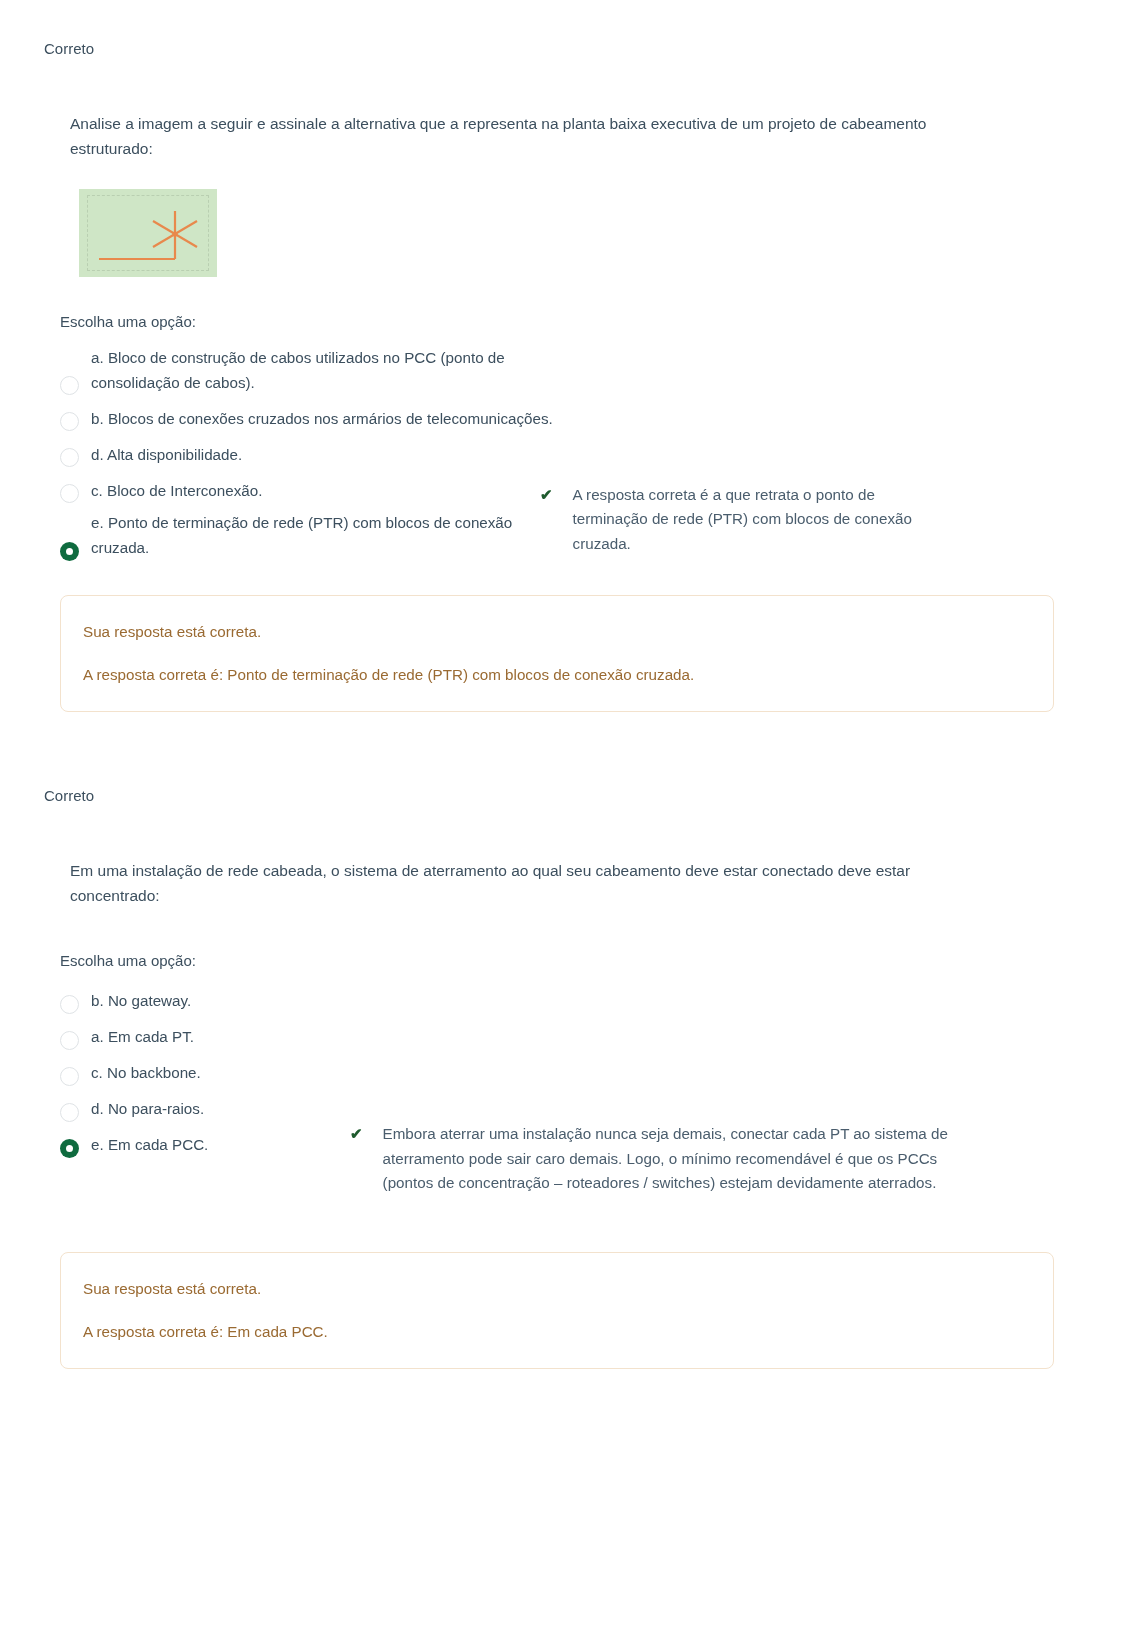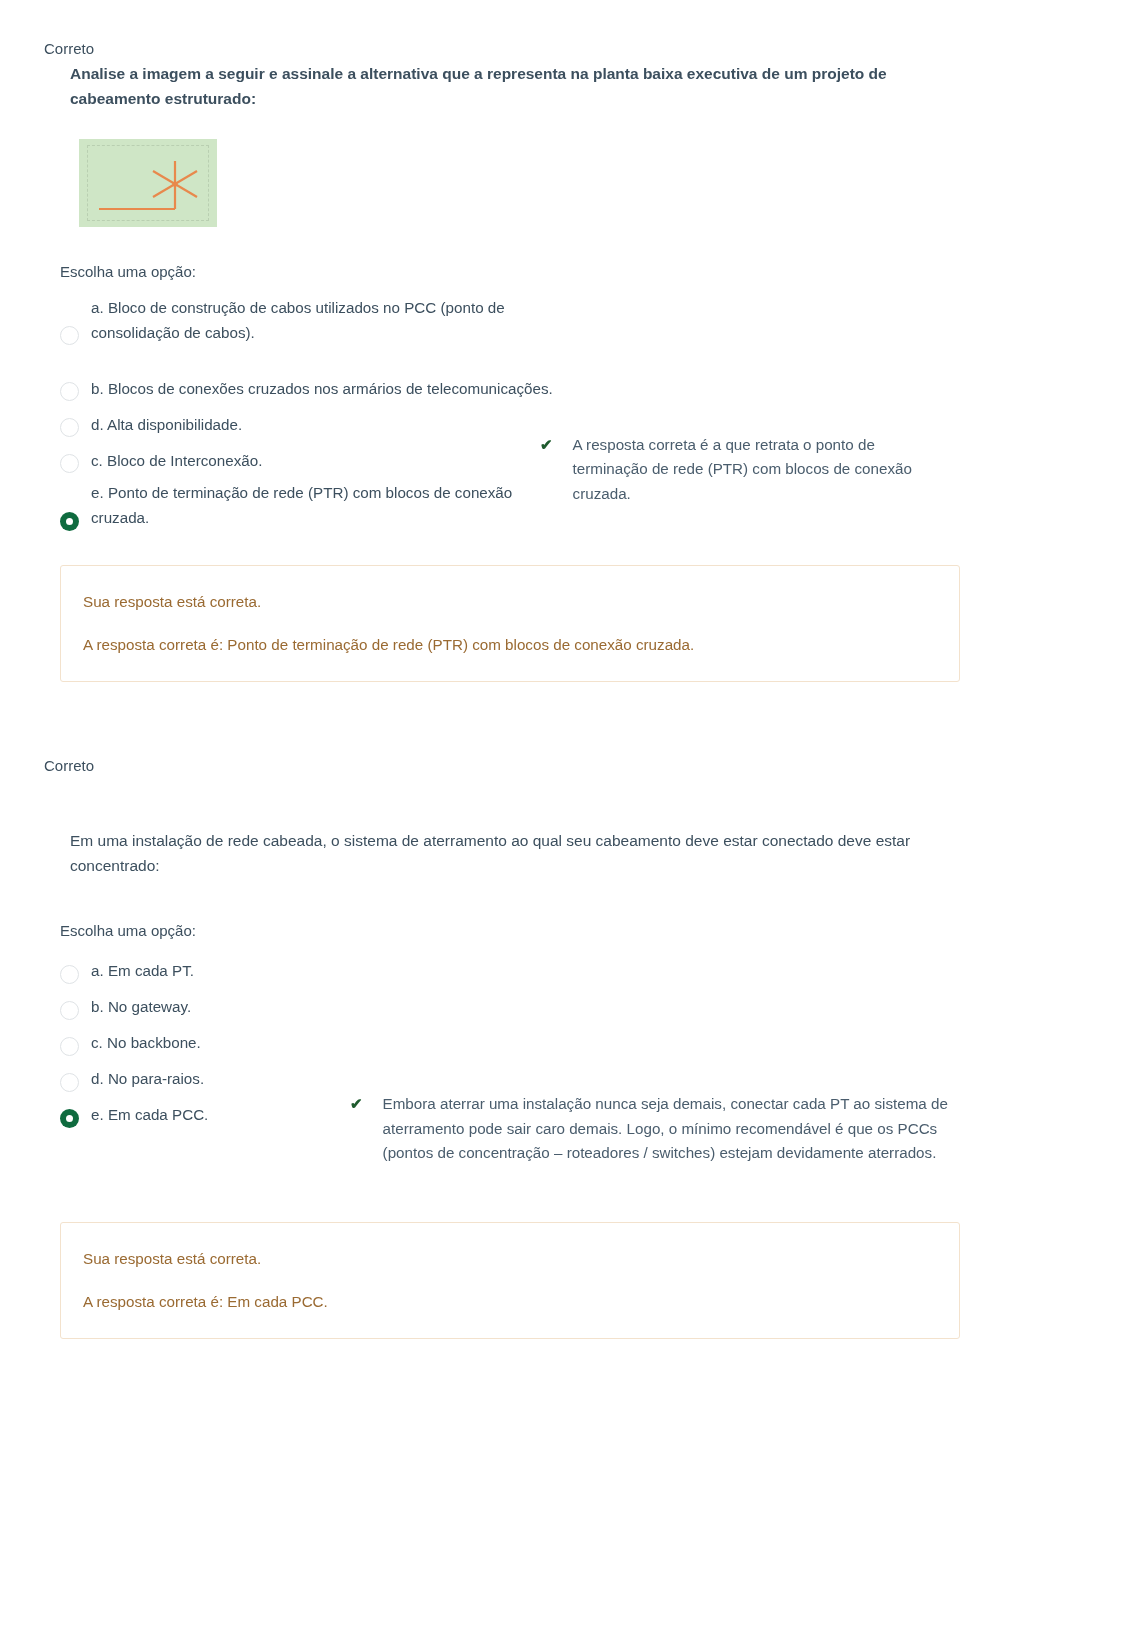--- a/index.html
+++ b/index.html
@@ -158,23 +158,23 @@
   }
   .spec-fb-text {
     font-size: 15.2px;
     line-height: 1.62;
     color: #4a5d6d;
   }
 
   
   .gen-fb {
     margin: 30px 0 0 60px;
-    width: 900px;
+    width: 994px;
     border: 1px solid #f3e2cd;
-    border-radius: 3px;
+    border-radius: 8px;
     background: #ffffff;
     padding: 24px 22px 24px 22px;
   }
   .gen-fb p {
     margin: 0;
     font-size: 15.2px;
     line-height: 1.6;
     color: #9a6a32;
   }
   .gen-fb p + p { margin-top: 19px; }
@@ -185,21 +185,21 @@
 <body>
 
 <div class="page">
 
   <section class="question-block" style="padding-top:38px;">
 
     <div class="q-meta">
       <div class="q-state" style="margin-top:0;">Correto</div>
     </div>
 
-    <div class="q-content" style="font-weight:bold;">
+    <div class="q-content" style="margin-top:50px;">
       <div class="q-stem">Analise a imagem a seguir e assinale a alternativa que a representa na planta baixa executiva de um projeto de cabeamento estruturado:</div>
 
       <div class="fig-wrap">
         <div class="fig">
           <div class="fig-inner"></div>
           <svg width="138" height="88" viewBox="0 0 138 88">
             <g stroke="#e8894c" stroke-width="2.2" fill="none" stroke-linecap="butt">
               <line x1="20" y1="70" x2="96" y2="70"></line>
               <line x1="96" y1="70" x2="96" y2="22"></line>
               <line x1="74" y1="32" x2="118" y2="58"></line>
@@ -215,21 +215,21 @@
       <div class="prompt">Escolha uma opção:</div>
 
       <div class="opt-row">
         <div class="opt-left" style="width:520px;">
           <span class="radio"></span>
           <span class="opt-text">a. Bloco de construção de cabos utilizados no PCC (ponto de consolidação de cabos).</span>
         </div>
       </div>
 
       <div class="opt-row">
-        <div class="opt-left" style="width:520px;margin-top:20px;">
+        <div class="opt-left" style="width:520px;">
           <span class="radio"></span>
           <span class="opt-text">b. Blocos de conexões cruzados nos armários de telecomunicações.</span>
         </div>
       </div>
 
       <div class="opt-row">
         <div class="opt-left" style="width:520px;">
           <span class="radio"></span>
           <span class="opt-text">d. Alta disponibilidade.</span>
         </div>
@@ -272,28 +272,28 @@
     <div class="q-content" style="margin-top:50px;">
       <div class="q-stem">Em uma instalação de rede cabeada, o sistema de aterramento ao qual seu cabeamento deve estar conectado deve estar concentrado:</div>
     </div>
 
     <div class="answers-zone" style="margin-top:42px;">
       <div class="prompt">Escolha uma opção:</div>
 
       <div class="opt-row">
         <div class="opt-left" style="width:340px;">
           <span class="radio"></span>
+          <span class="opt-text">b. No gateway.</span>
+        </div>
+      </div>
+
+      <div class="opt-row">
+        <div class="opt-left" style="width:340px;">
+          <span class="radio"></span>
           <span class="opt-text">a. Em cada PT.</span>
-        </div>
-      </div>
-
-      <div class="opt-row">
-        <div class="opt-left" style="width:340px;">
-          <span class="radio"></span>
-          <span class="opt-text">b. No gateway.</span>
         </div>
       </div>
 
       <div class="opt-row">
         <div class="opt-left" style="width:340px;">
           <span class="radio"></span>
           <span class="opt-text">c. No backbone.</span>
         </div>
       </div>
 

